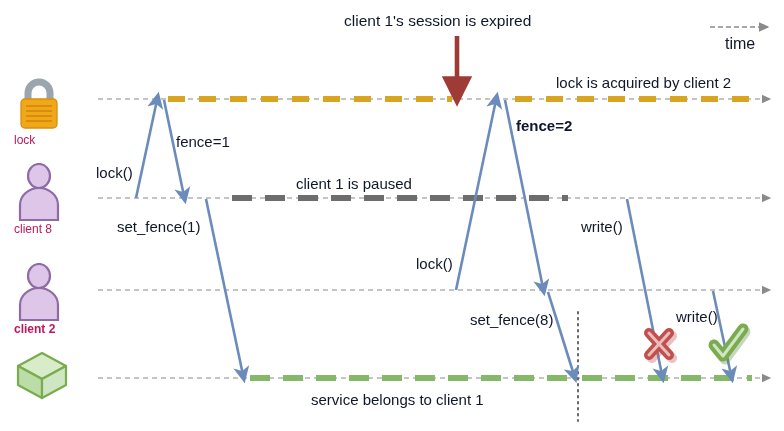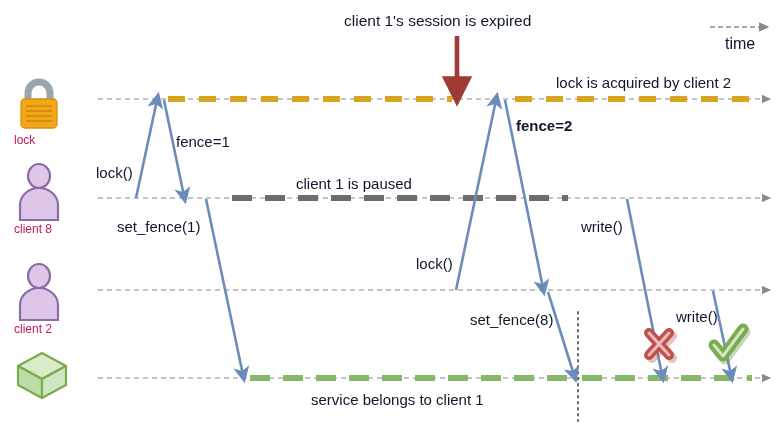--- a/index.html
+++ b/index.html
@@ -41,21 +41,21 @@
     </svg>
   </div>
   <div class="actor-lbl" style="left:14px;top:222px;">client 8</div>
 
   <div class="icon-box" style="left:14px;top:263px;width:50px;height:58px;">
     <svg width="50" height="58" viewBox="0 0 50 58">
       <ellipse cx="25" cy="13" rx="11" ry="12" fill="#ddc6e8" stroke="#8e6ba6" stroke-width="2.2"></ellipse>
       <path d="M6 57 V42 a19 17 0 0 1 38 0 V57 Z" fill="#ddc6e8" stroke="#8e6ba6" stroke-width="2.2"></path>
     </svg>
   </div>
-  <div class="actor-lbl" style="left:14px;top:322px;">client 2</div>
+  <div class="actor-lbl" style="left:14px;top:322px;font-weight:bold;">client 2</div>
 
   <div class="icon-box" style="left:14px;top:350px;width:56px;height:52px;">
     <svg width="56" height="52" viewBox="0 0 56 52">
       <path d="M28 3 L52 16 L28 29 L4 16 Z" fill="#d9ecc9" stroke="#7aab4f" stroke-width="2.2" stroke-linejoin="round"></path>
       <path d="M4 16 L4 35 L28 48 L28 29 Z" fill="#bcdca8" stroke="#7aab4f" stroke-width="2.2" stroke-linejoin="round"></path>
       <path d="M52 16 L52 35 L28 48 L28 29 Z" fill="#cfe6c2" stroke="#7aab4f" stroke-width="2.2" stroke-linejoin="round"></path>
     </svg>
   </div>
 
   <svg class="layer">

